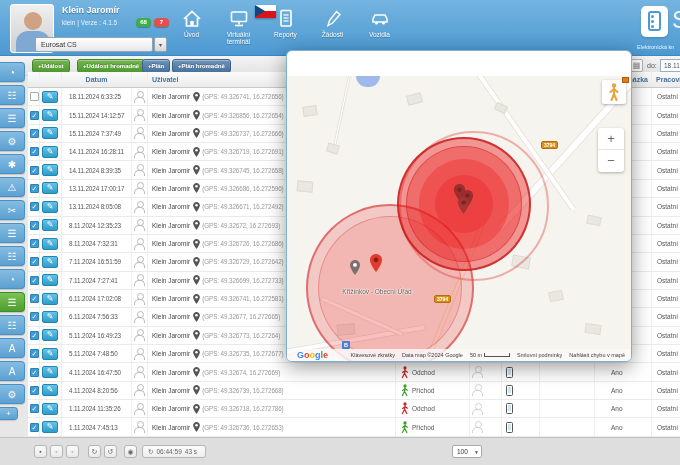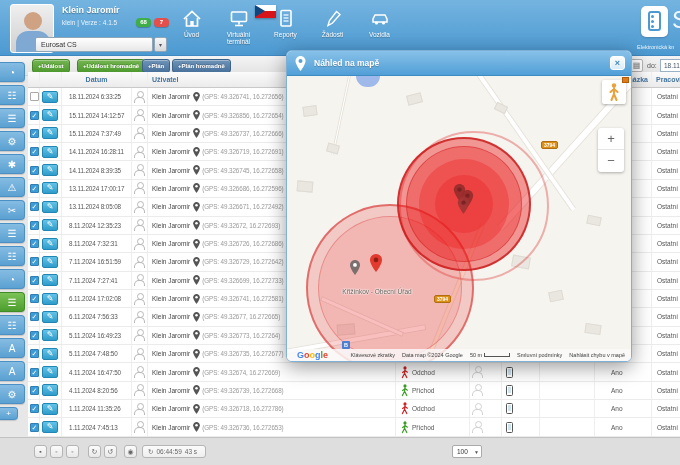--- a/index.html
+++ b/index.html
@@ -856,30 +856,20 @@
     <div class="timer-chip">
       <span>↻</span><span>06:44:59</span><span>43 s</span>
     </div>
     <div class="page-select">
       <span>100</span>
       <span class="arr">▼</span>
     </div>
   </footer>
 
   <div class="modal">
-    <div class="m-header">
-      <span class="m-pin">
-        <svg width="11" height="15" viewBox="0 0 12 18">
-            <path d="M6 0C2.7 0 0 2.6 0 5.9 0 10.3 6 18 6 18s6-7.7 6-12.1C12 2.6 9.3 0 6 0z" fill="#fff"></path>
-            <circle cx="6" cy="5.9" r="2.4" fill="#5aa2d6"></circle>
-          </svg>
-      </span>
-      <span class="m-title">Náhled na mapě</span>
-      <div class="m-close">×</div>
-    </div>
     <div class="m-body">
 
       <div class="road" style="left:283px;top:-40px;width:8px;height:220px;transform:rotate(42deg)"></div>
       <div class="road" style="left:232px;top:-30px;width:6px;height:180px;transform:rotate(-35deg)"></div>
       <div class="road yellow" style="left:152px;top:140px;width:5px;height:220px;transform:rotate(22deg)"></div>
       <div class="road" style="left:-20px;top:262px;width:160px;height:6px;transform:rotate(-10deg);border:1px solid #e6e2da"></div>
       <div class="road" style="left:30px;top:238px;width:90px;height:5px;transform:rotate(24deg);border:1px solid #e6e2da"></div>
       <div class="road" style="left:53px;top:-5px;width:3px;height:85px;transform:rotate(12deg)"></div>
       <div class="bld" style="left:16px;top:30px;width:14px;height:10px;transform:rotate(-8deg)"></div>
       <div class="bld" style="left:40px;top:68px;width:12px;height:9px;transform:rotate(15deg)"></div>

